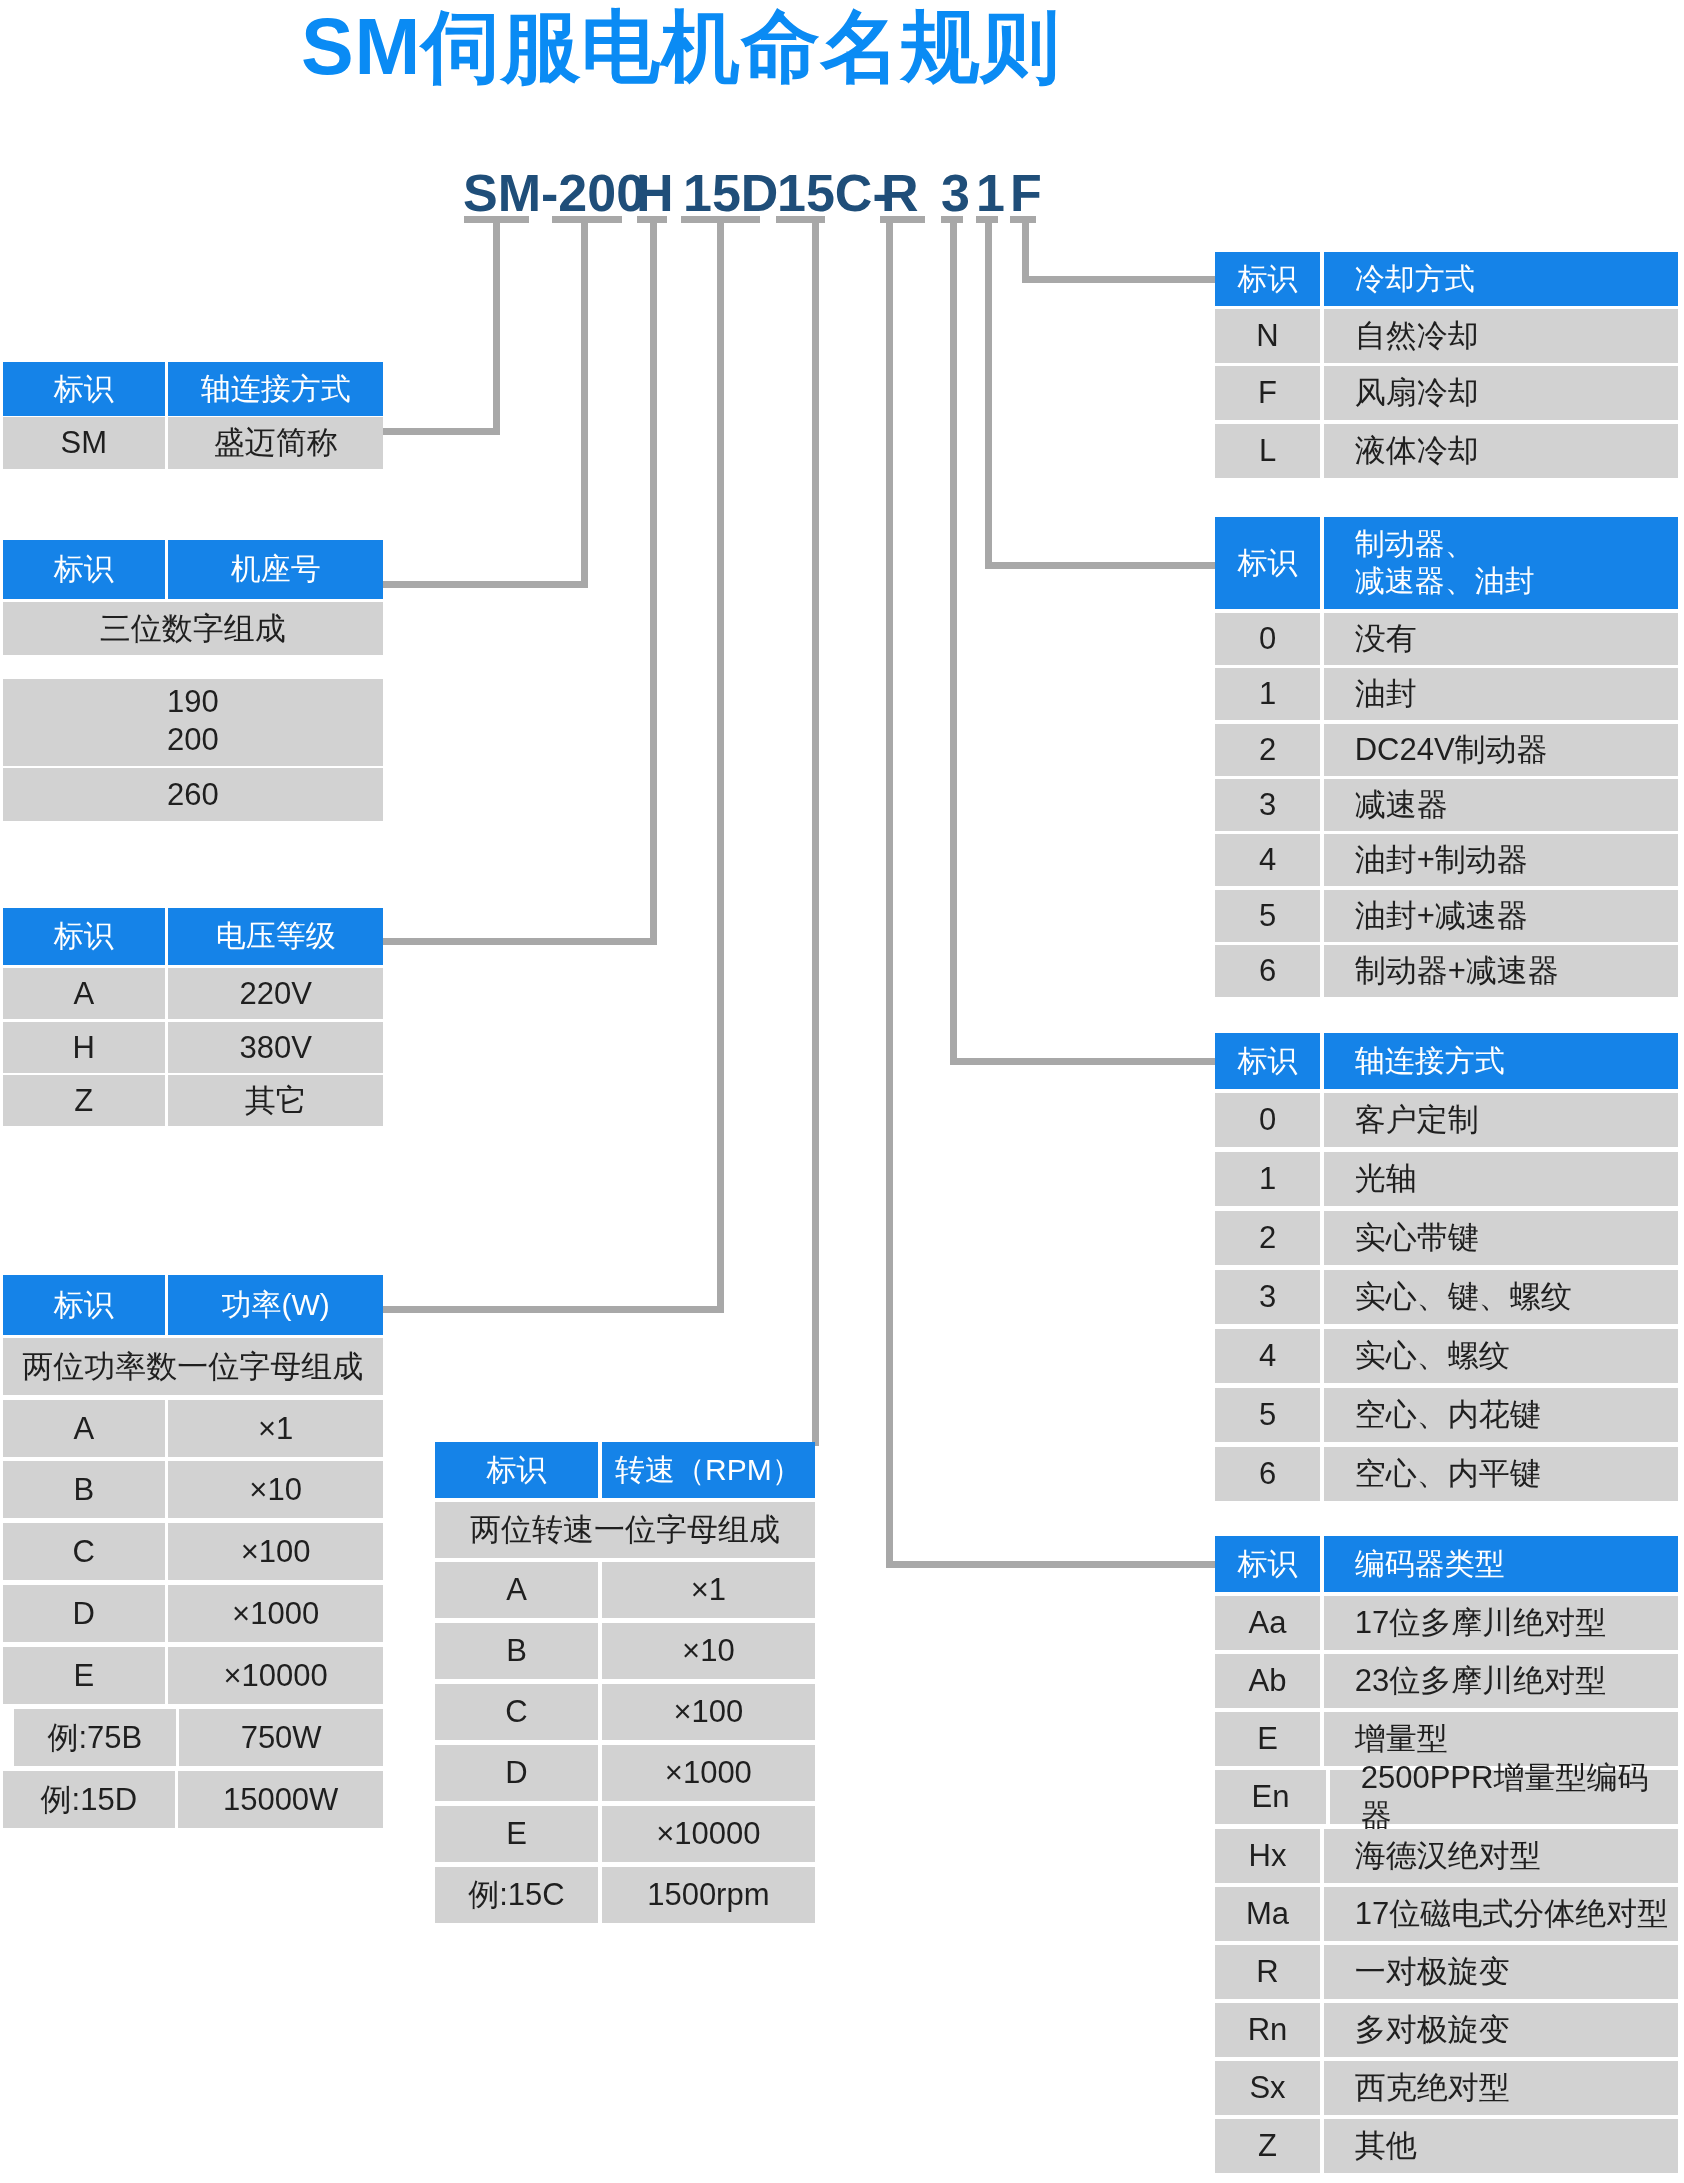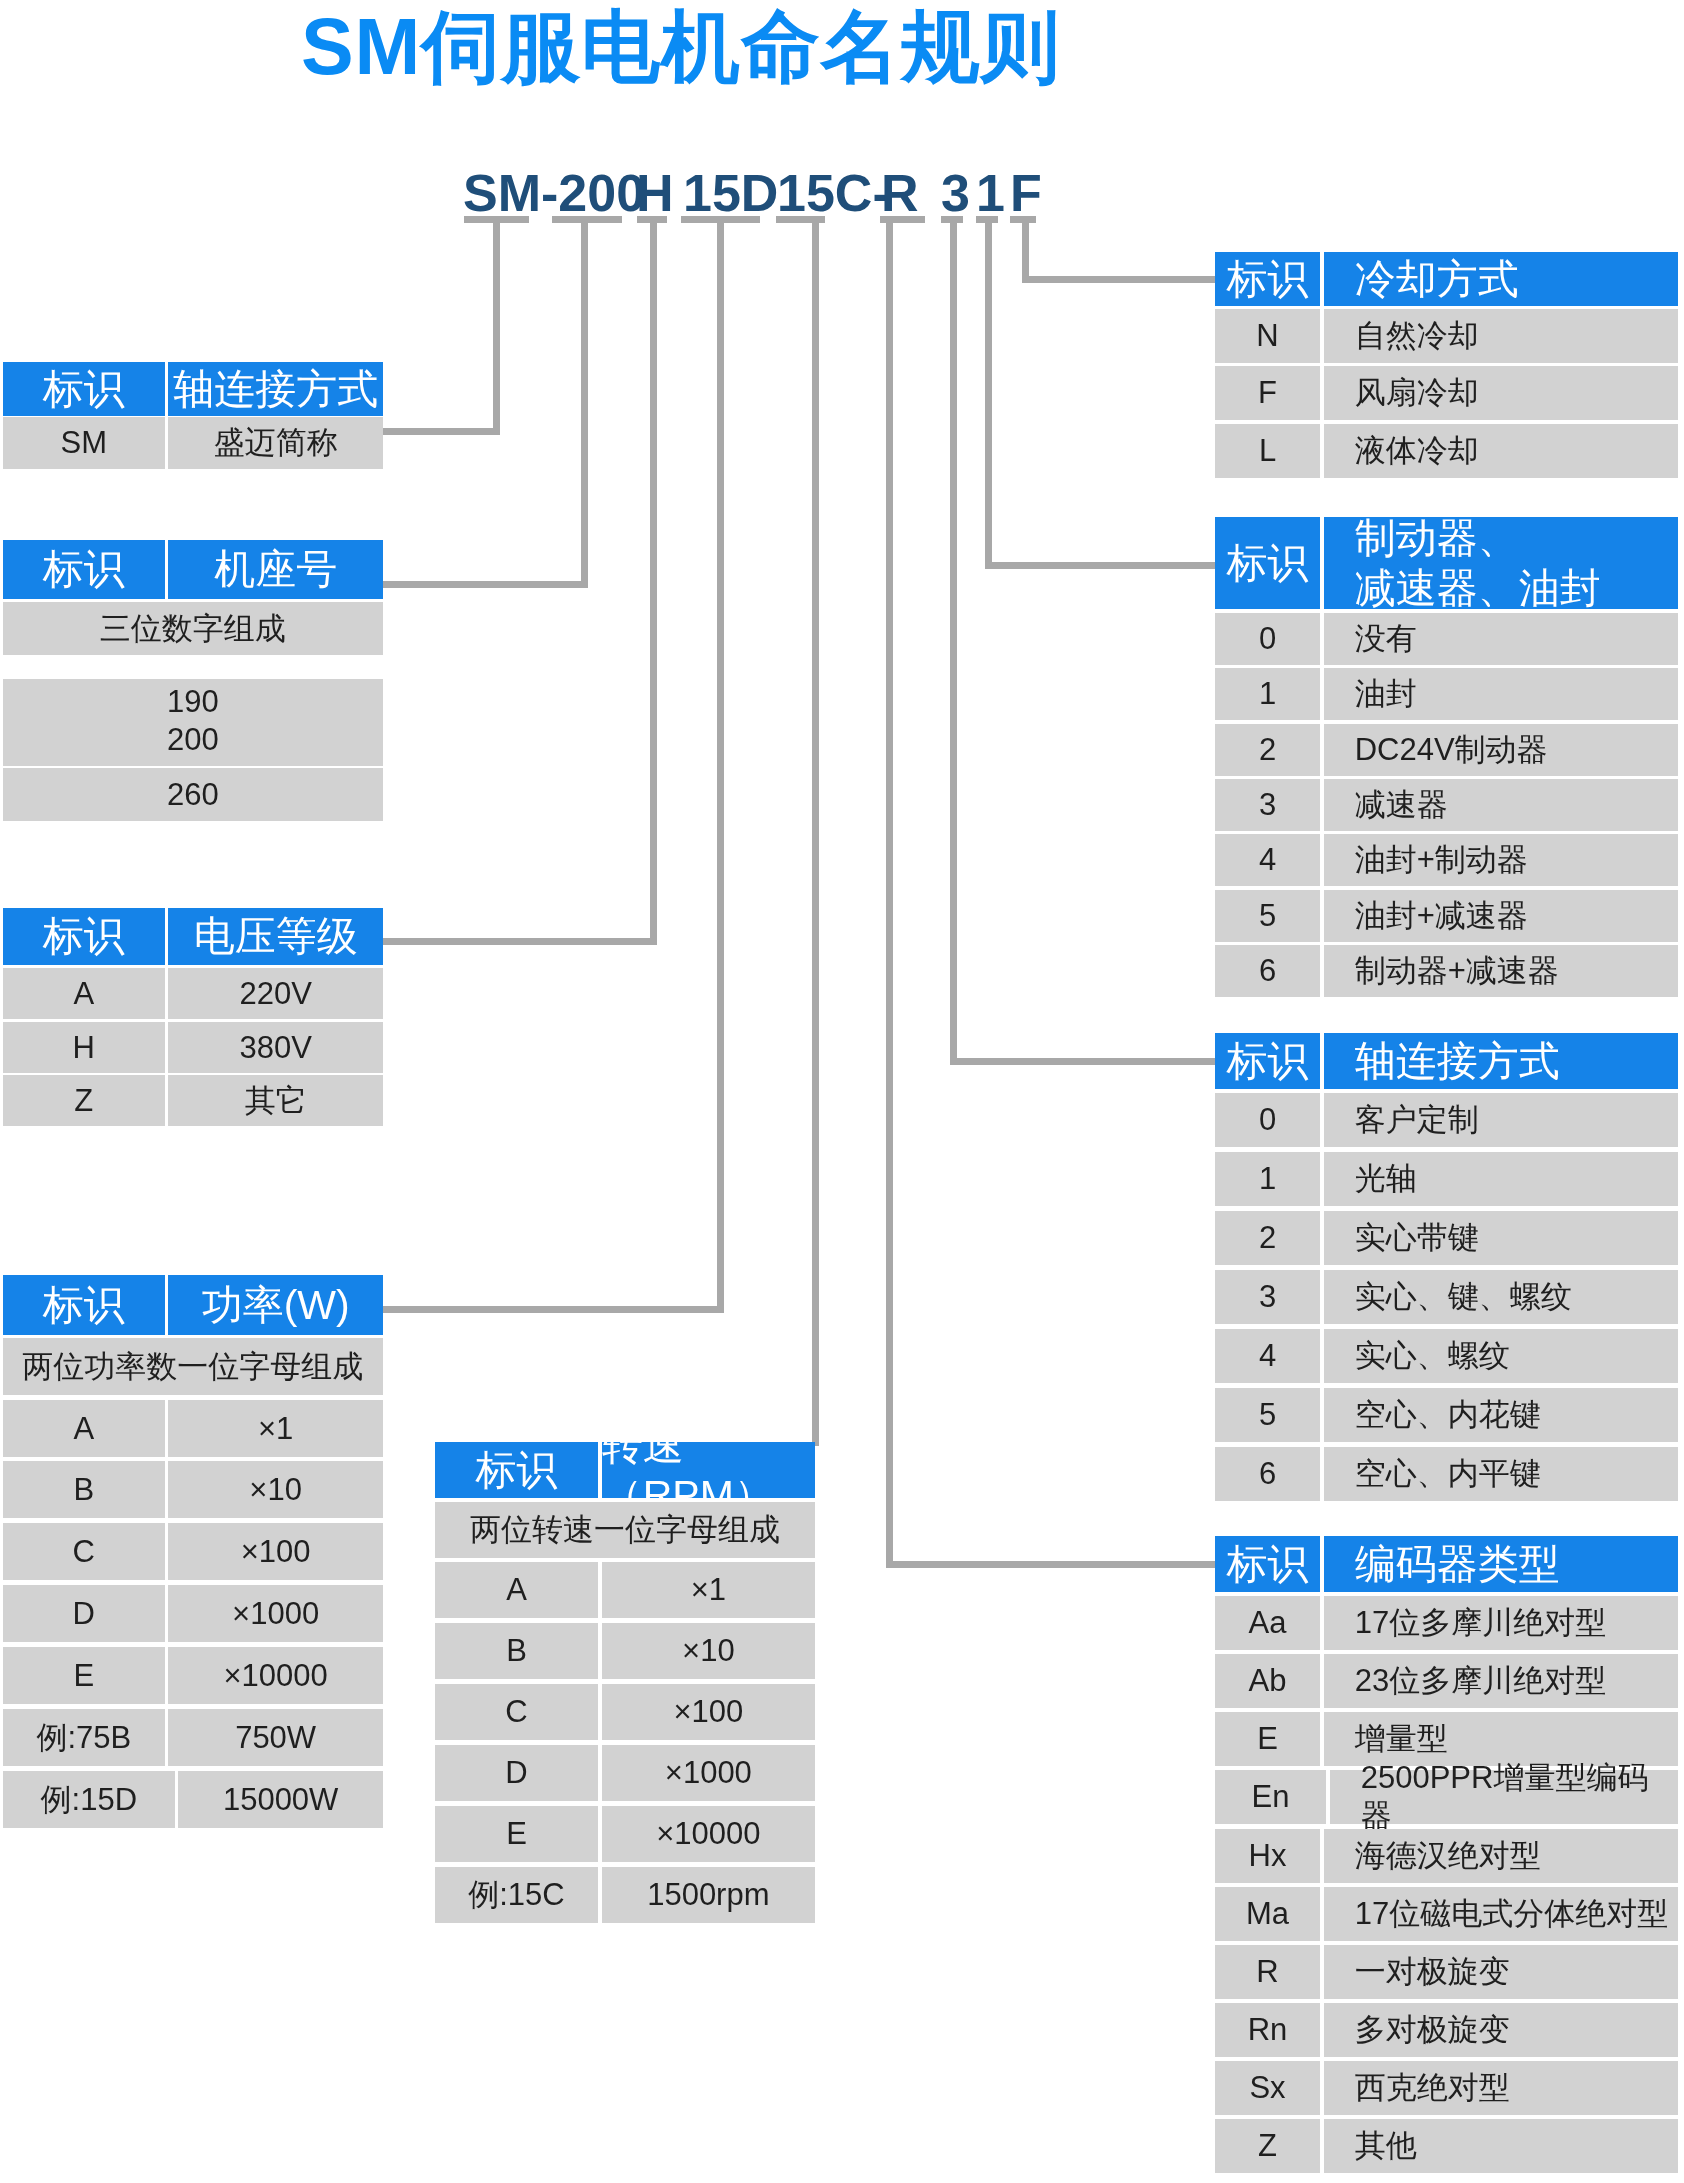--- a/index.html
+++ b/index.html
@@ -28,21 +28,21 @@
   .bar{position:absolute;height:6.5px;background:var(--line-gray);}
   .vline{position:absolute;width:6.5px;background:var(--line-gray);}
   .hline{position:absolute;height:6.5px;background:var(--line-gray);}
   .tbl{position:absolute;}
   .trow{position:absolute;left:0;display:flex;gap:3.7px;width:100%;}
   .cell{
     display:flex;align-items:center;justify-content:center;
     font-size:31px;color:var(--text-dark);background:var(--cell-gray);
     box-sizing:border-box;line-height:1.22;
   }
-  .trow.head .cell{background:var(--header-blue);color:#ffffff;font-size:41px;}
+  .trow.head .cell{background:var(--header-blue);color:#ffffff;font-size:30px;}
   .cell.c1{flex:0 0 auto;}
   .cell.c2{flex:1 1 auto;}
   .tbl.left-align .cell.c2{justify-content:flex-start;padding-left:31px;text-align:left;}
   .cell.pre{white-space:pre-line;}
   .cell.merged{width:100%;}
 </style>
 </head>
 <body>
 
 <div id="stage">
@@ -150,21 +150,21 @@
       </div>
       <div class="trow" style="top: 310px; height: 57px;">
         <div class="cell c1" style="width: 162px;">D</div>
         <div class="cell c2">×1000</div>
       </div>
       <div class="trow" style="top: 372px; height: 57px;">
         <div class="cell c1" style="width: 162px;">E</div>
         <div class="cell c2">×10000</div>
       </div>
       <div class="trow" style="top: 434px; height: 57px;">
-        <div class="cell c1" style="width: 162px;">例:75B</div>
+        <div class="cell c1" style="width: 162px; margin-left: 11px;">例:75B</div>
         <div class="cell c2">750W</div>
       </div>
       <div class="trow" style="top: 496px; height: 57px;">
         <div class="cell c1" style="width: 172px;">例:15D</div>
         <div class="cell c2">15000W</div>
       </div>
     </div>
     <div class="tbl" style="left: 435px; top: 1442px; width: 380px; height: 481px;">
       <div class="trow head" style="top: 0px; height: 56px;">
         <div class="cell c1" style="width: 163px;">标识</div>

